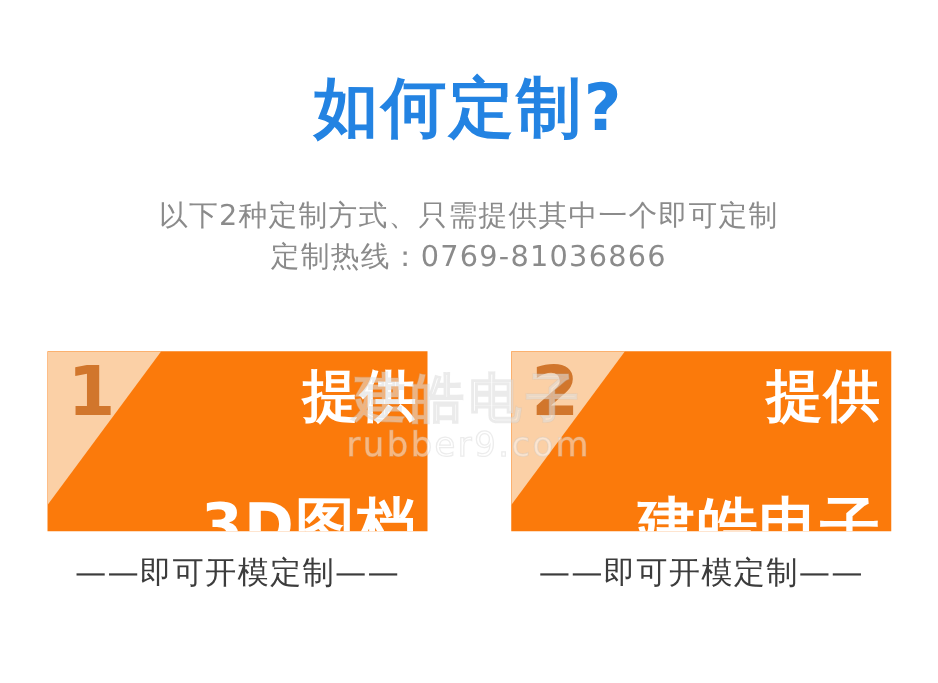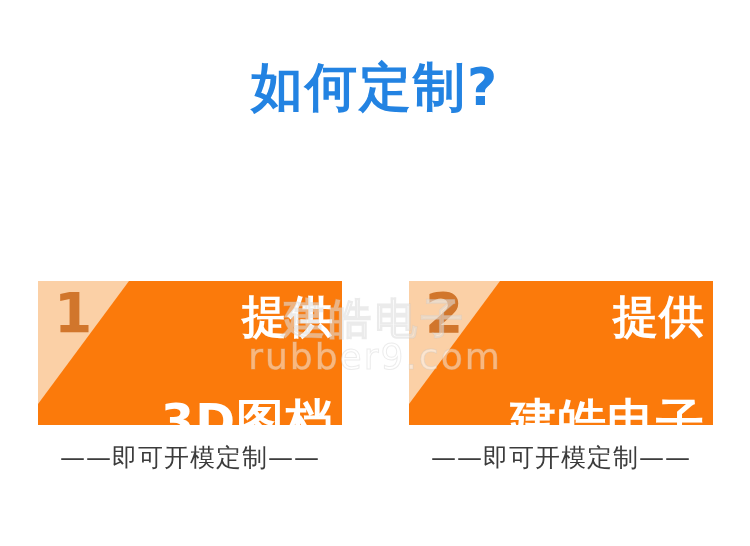--- a/index.html
+++ b/index.html
@@ -132,21 +132,21 @@
     font-size: 42px;
     line-height: 46px;
     color: rgba(255, 255, 255, 0.42);
     letter-spacing: 4px;
     font-family: "DejaVu Sans", "Liberation Sans", sans-serif;
     font-weight: bold;
     -webkit-text-stroke: 1px rgba(190, 190, 190, 0.30);
   }
   .watermark-en {
     display: block;
-    font-size: 36px;
+    font-size: 27px;
     line-height: 30px;
     color: rgba(255, 255, 255, 0.46);
     letter-spacing: 2px;
     font-family: "DejaVu Sans", "Liberation Sans", sans-serif;
     -webkit-text-stroke: 1px rgba(195, 195, 195, 0.32);
   }
 
   
   .captions {
     position: absolute;
@@ -170,20 +170,24 @@
 </style>
 </head>
 <body>
 
 <div class="page">
 
   <div class="heading">
     <div class="heading-title">如何定制?</div>
   </div>
 
+  <div class="subtitle-block">
+    <div class="subtitle-line">以下2种定制方式、只需提供其中一个即可定制</div>
+    <div class="subtitle-line">定制热线：0769-81036866</div>
+  </div>
 
   <div class="cards">
 
     <div class="card card-left">
       <div class="card-wedge"></div>
       <div class="card-number">1</div>
       <div class="card-text">
         <span class="line1">提供</span>
         <span class="line2">3D图档</span>
       </div>

